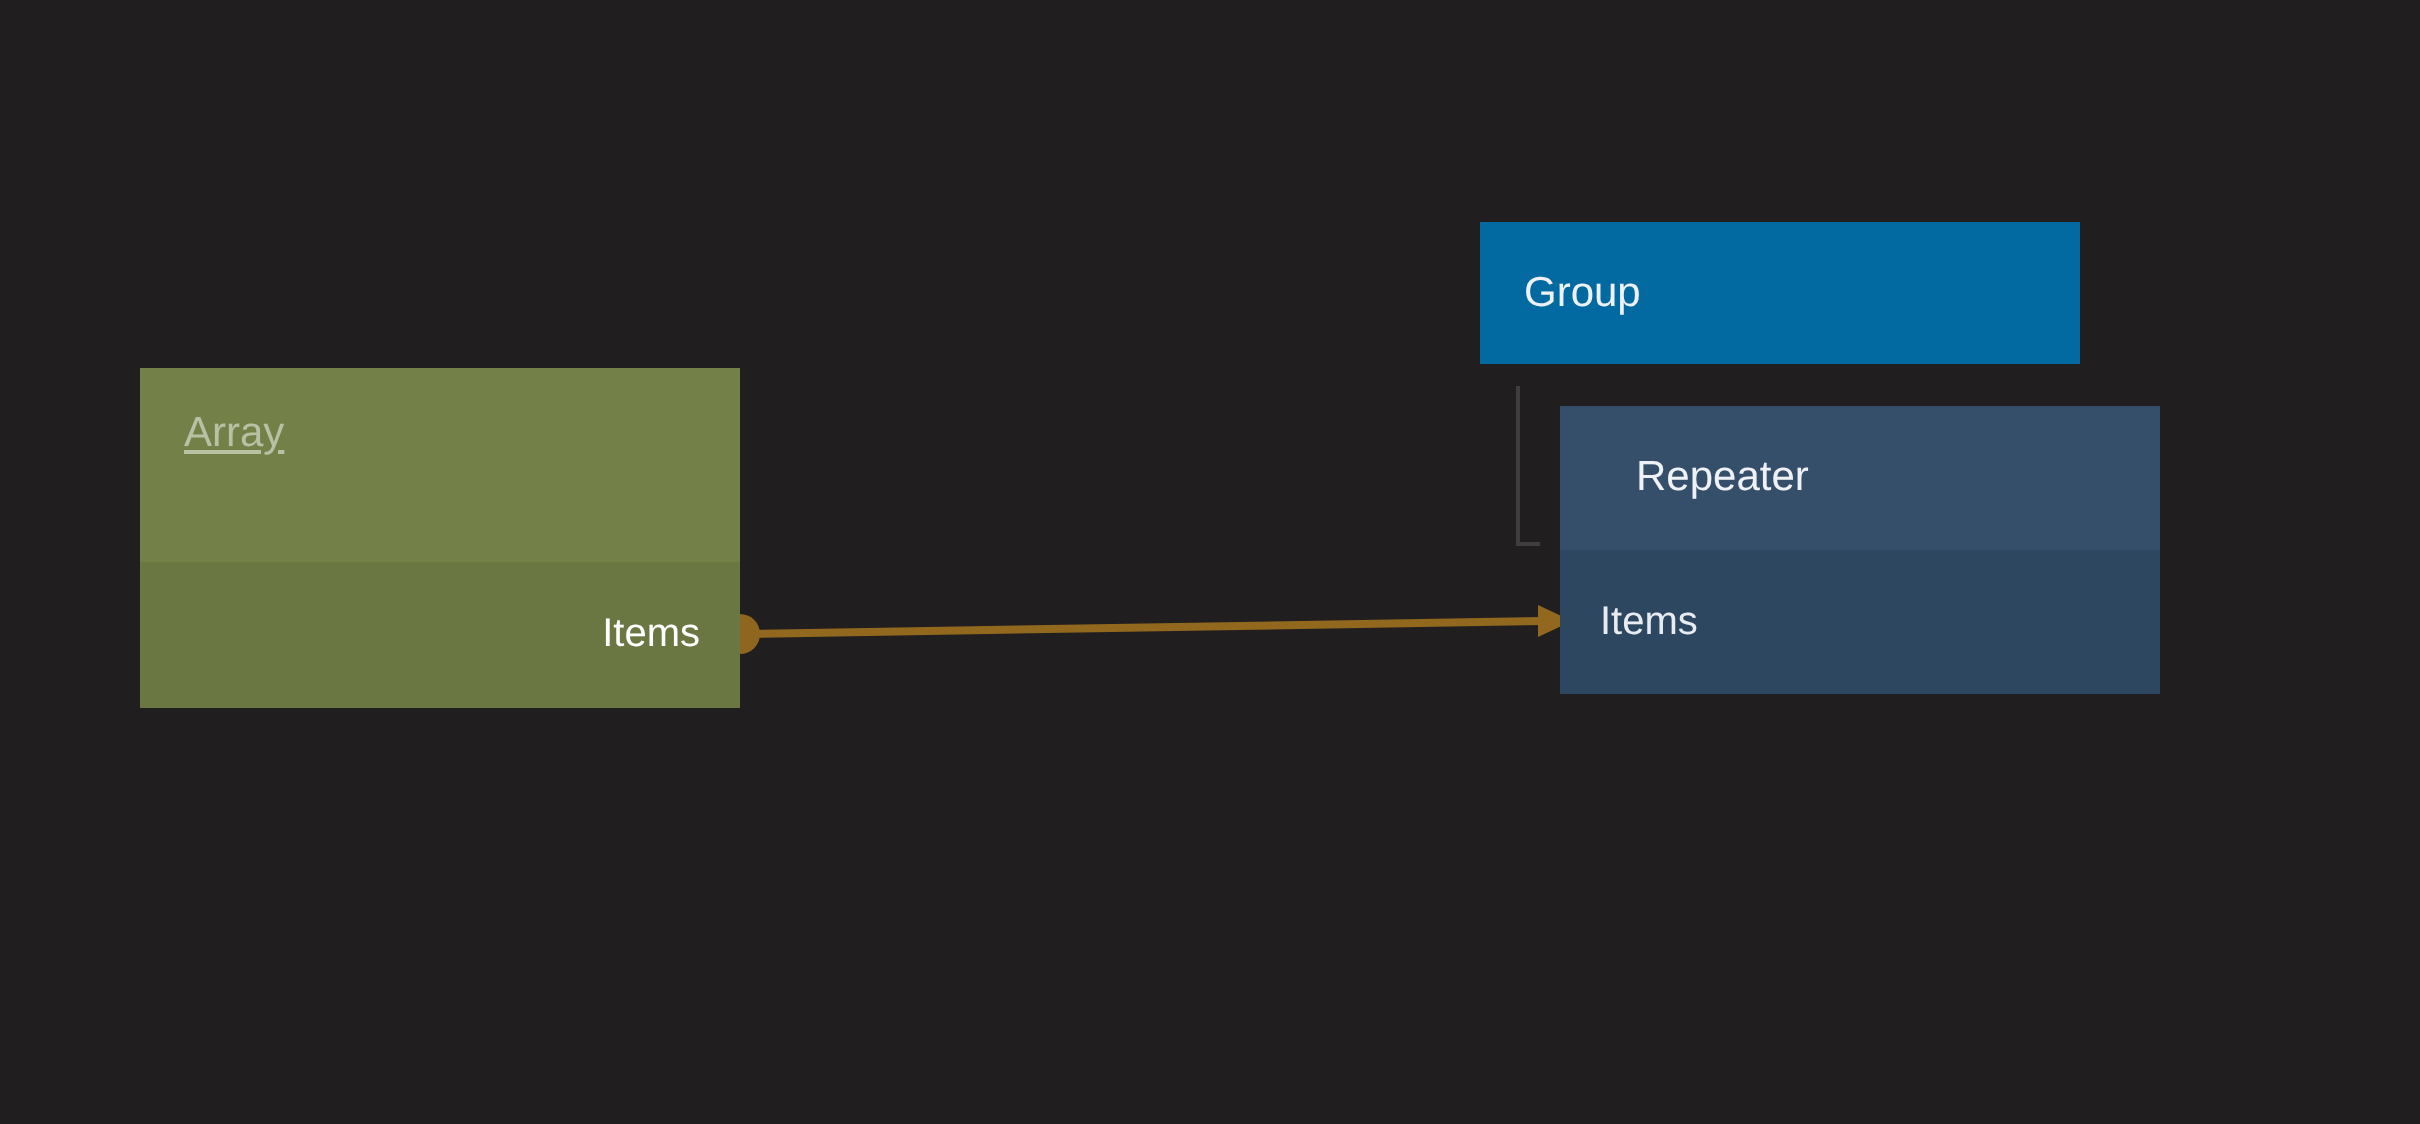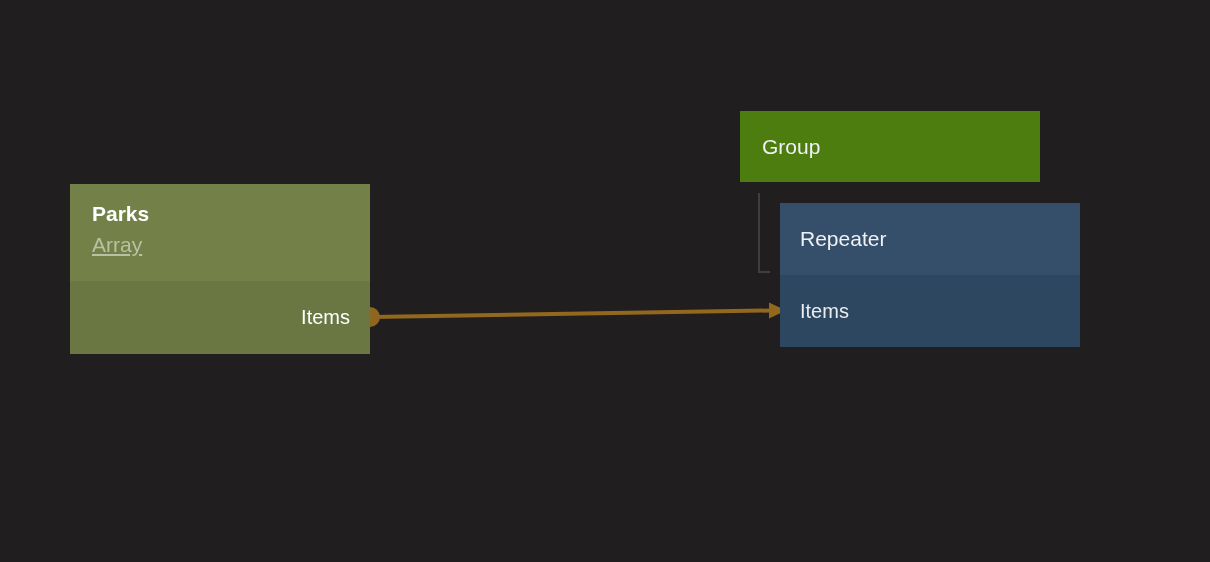--- a/index.html
+++ b/index.html
@@ -26,31 +26,31 @@
   }
   .node-source .port-row {
     height:73px; background:#6a7742;
     display:flex; align-items:center; justify-content:flex-end;
     padding-right:20px;
     color:#ffffff; font-size:20px;
   }
   
   .node-group {
     position:absolute; left:740px; top:111px; width:300px; height:71px;
-    background:#4d7c0f;
+    background:#0369a1;
     display:flex; align-items:center; padding-left:22px;
     color:#eef1f5; font-size:21px;
   }
   
   .node-repeater {
     position:absolute; left:780px; top:203px; width:300px; height:144px;
   }
   .node-repeater .header {
     height:72px; background:#354e69;
-    display:flex; align-items:center; padding-left:20px;
+    display:flex; align-items:center; padding-left:38px;
     color:#eef1f5; font-size:21px;
   }
   .node-repeater .port-row {
     height:72px; background:#2e4760;
     display:flex; align-items:center; padding-left:20px;
     color:#e8ecf1; font-size:20px;
   }
   
   .wire-layer {
     position:absolute; left:0; top:0; width:1210px; height:562px;
@@ -68,21 +68,20 @@
 
     <g>
       <line x1="372" y1="317" x2="771" y2="310.5" stroke="#92681f" stroke-width="4"></line>
       <polygon points="769,302.5 786,310.5 769,318.5" fill="#92681f"></polygon>
       <circle cx="370" cy="317" r="10" fill="#8e6620"></circle>
     </g>
   </svg>
 
   <div class="node-source">
     <div class="header">
-      <div class="title">Parks</div>
       <div class="subtitle">Array</div>
     </div>
     <div class="port-row">
       <span>Items</span>
     </div>
   </div>
 
   <div class="node-group">
     <span>Group</span>
   </div>

